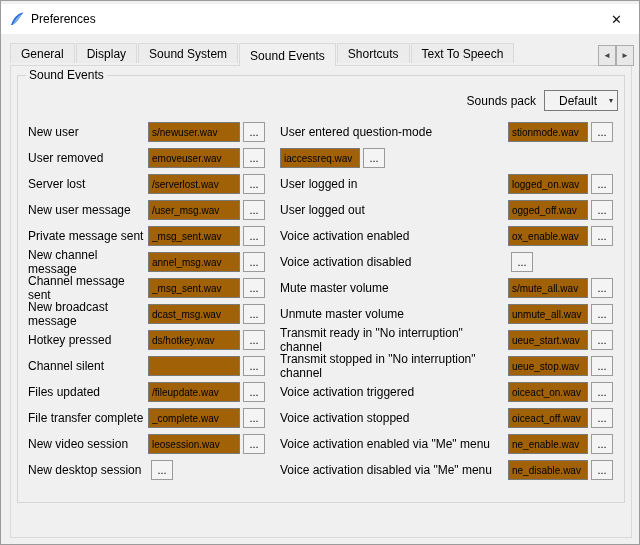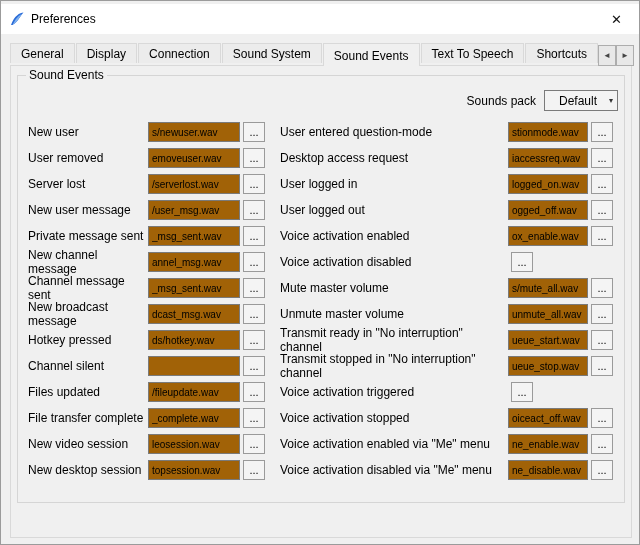--- a/index.html
+++ b/index.html
@@ -54,25 +54,24 @@
       <path d="M2 14 C5 5 11 1.5 14.5 1.5 C11 5 9 11 3.5 14 Z" fill="#2a6bd7"></path>
       <path d="M4 13 C7 7 10 4 13 3 C10.5 6 8.5 10.5 5 13 Z" fill="#7fb2f0"></path>
     </svg>
     <span class="title-text">Preferences</span>
     <button class="close-btn">✕</button>
   </div>
 
   <div class="tabs">
     <div class="tab">General</div>
     <div class="tab">Display</div>
-    <div class="tab">Connection</div>
     <div class="tab">Sound System</div>
     <div class="tab active">Sound Events</div>
+    <div class="tab">Shortcuts</div>
     <div class="tab">Text To Speech</div>
-    <div class="tab">Shortcuts</div>
 
   </div>
   <div class="tab-scroll">
     <button>◄</button>
     <button>►</button>
   </div>
 
   <div class="pane">
     <div class="groupbox">
       <span class="groupbox-legend">Sound Events</span>
@@ -149,33 +148,31 @@
               <input value="_complete.wav" style="">
               <button class="browse">...</button>
             </div>
             <div class="ev-row">
               <span class="lbl">New video session</span>
               <input value="leosession.wav" style="">
               <button class="browse">...</button>
             </div>
             <div class="ev-row">
               <span class="lbl">New desktop session</span>
-              <input value="topsession.wav" style="">
               <button class="browse">...</button>
             </div>
           </div>
 
           <div class="col right">
             <div class="ev-row">
               <span class="lbl">User entered question-mode</span>
               <input value="stionmode.wav" style="">
               <button class="browse">...</button>
             </div>
             <div class="ev-row">
-              <span class="lbl">Desktop access request</span>
               <input value="iaccessreq.wav" style="">
               <button class="browse">...</button>
             </div>
             <div class="ev-row">
               <span class="lbl">User logged in</span>
               <input value="logged_on.wav" style="">
               <button class="browse">...</button>
             </div>
             <div class="ev-row">
               <span class="lbl">User logged out</span>
@@ -206,20 +203,21 @@
               <input value="ueue_start.wav" style="">
               <button class="browse">...</button>
             </div>
             <div class="ev-row">
               <span class="lbl">Transmit stopped in "No interruption" channel</span>
               <input value="ueue_stop.wav" style="">
               <button class="browse">...</button>
             </div>
             <div class="ev-row">
               <span class="lbl">Voice activation triggered</span>
+              <input value="oiceact_on.wav" style="">
               <button class="browse">...</button>
             </div>
             <div class="ev-row">
               <span class="lbl">Voice activation stopped</span>
               <input value="oiceact_off.wav" style="">
               <button class="browse">...</button>
             </div>
             <div class="ev-row">
               <span class="lbl">Voice activation enabled via "Me" menu</span>
               <input value="ne_enable.wav" style="">

